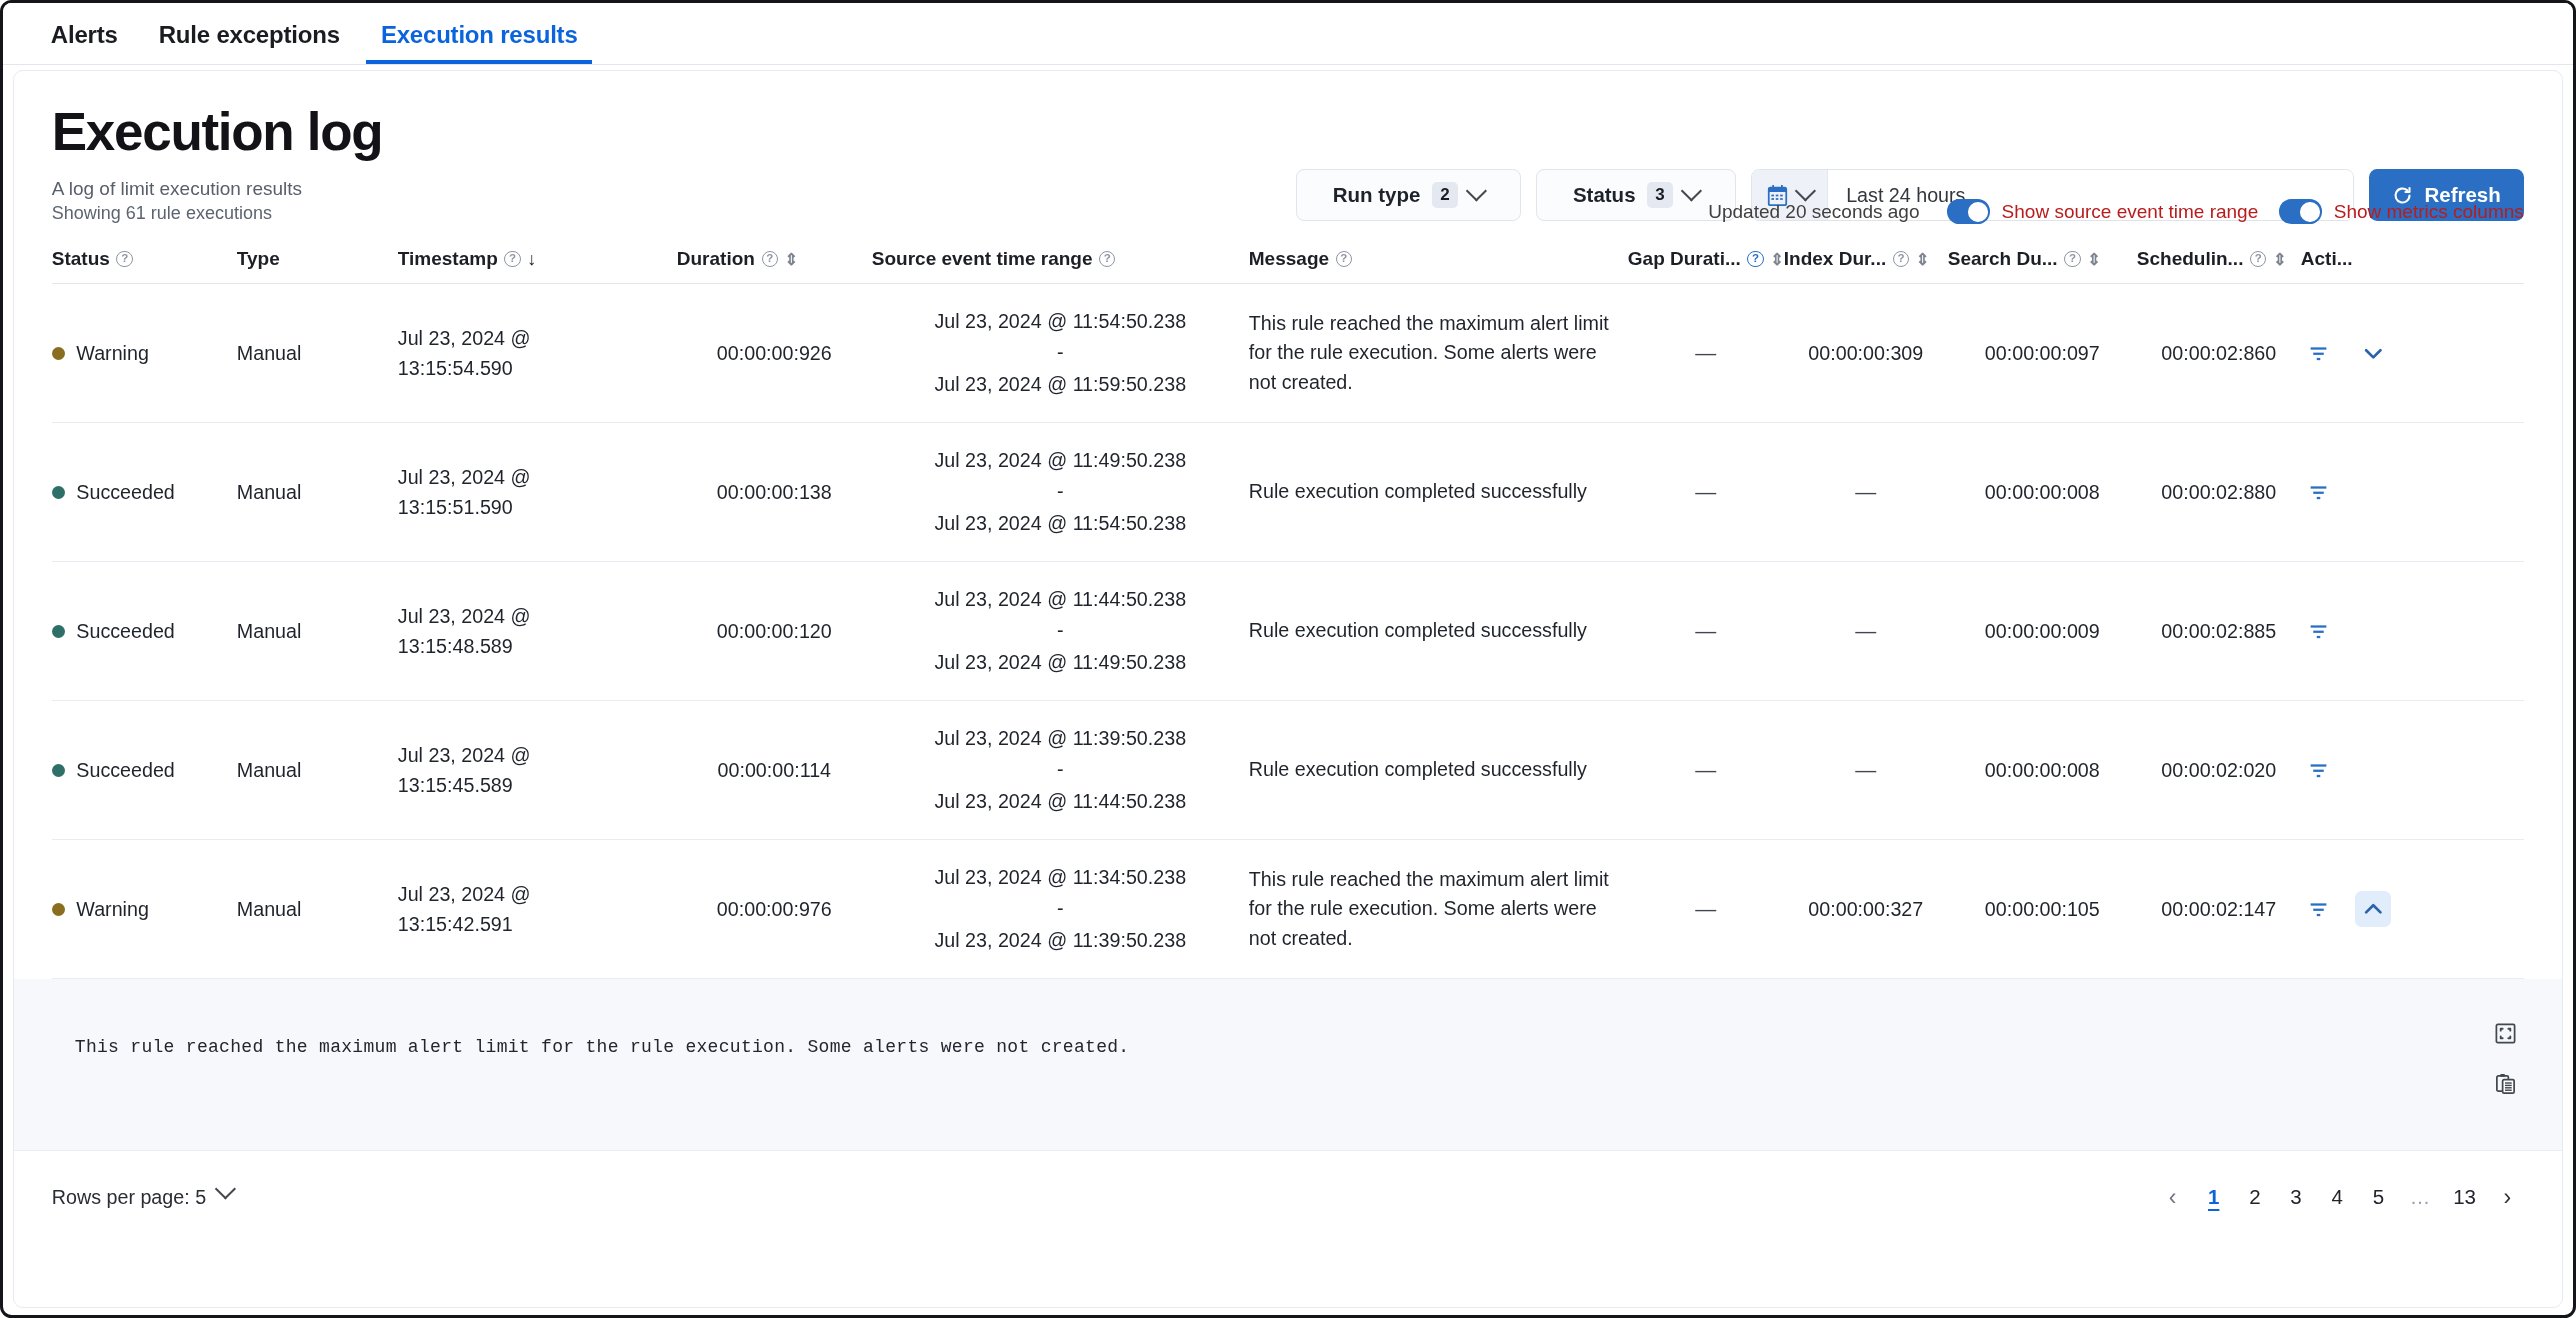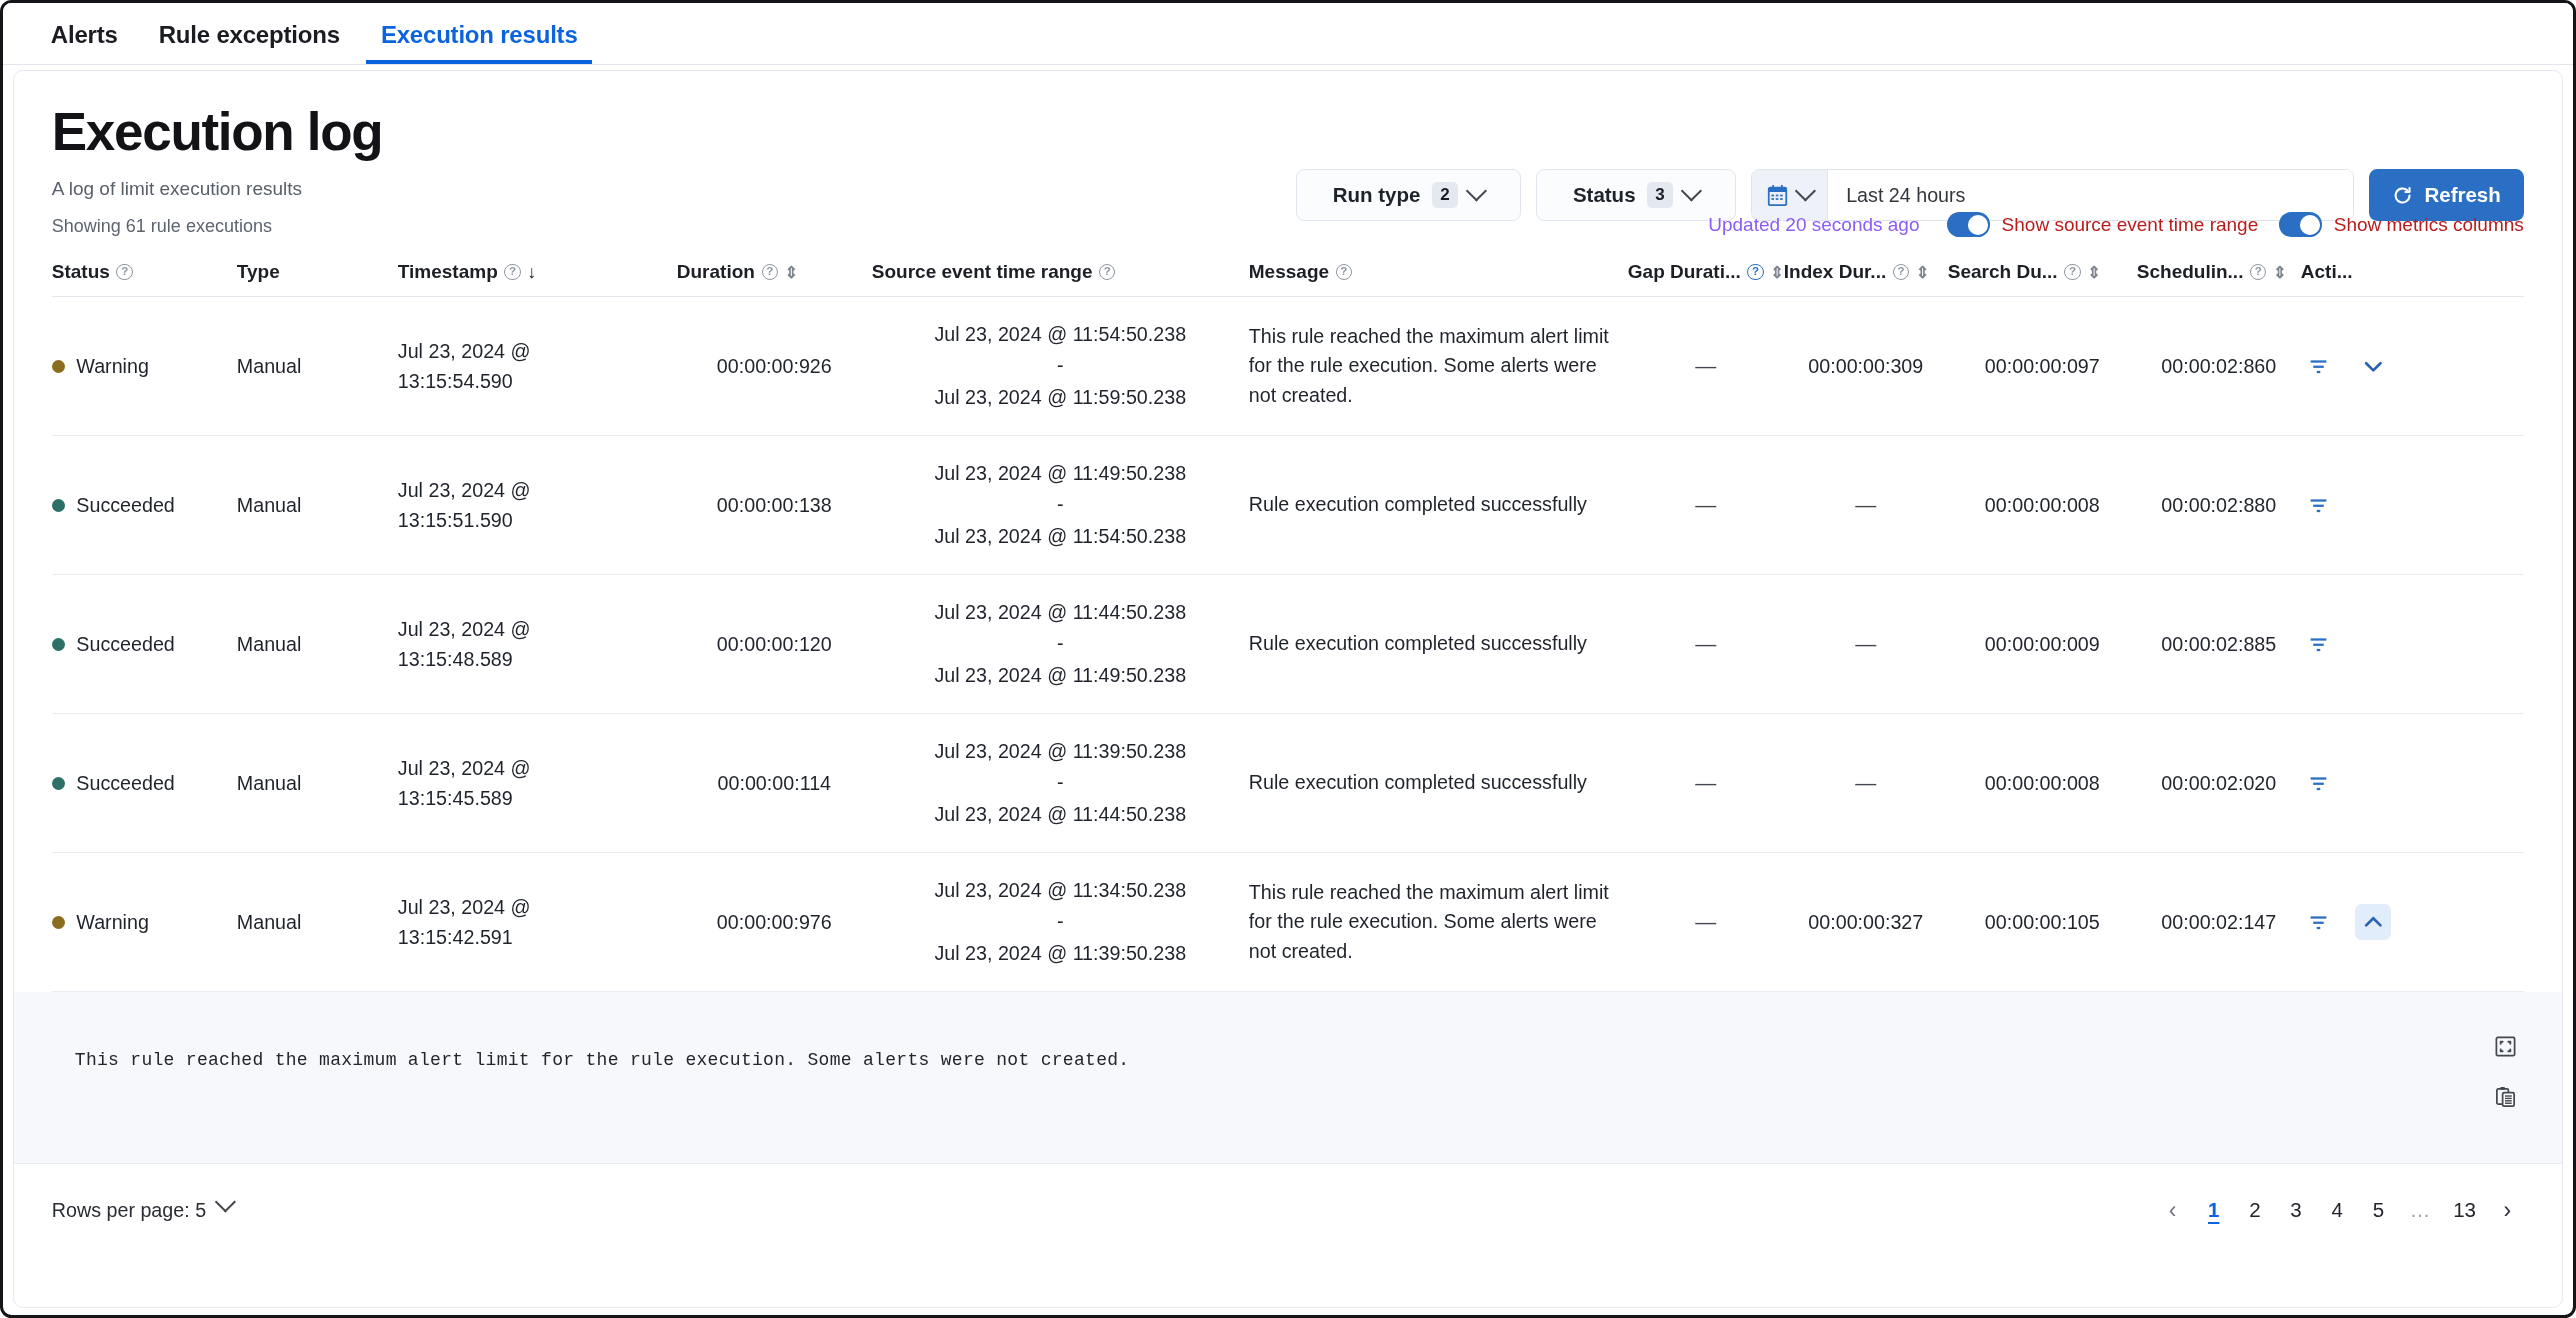--- a/index.html
+++ b/index.html
@@ -144,34 +144,34 @@
     color: #fff;
     font-size: 20.5px;
     font-weight: 700;
     cursor: pointer;
     border: none;
   }
 
   
   .meta-row {
     position: relative;
-    margin-top: 16px;
+    margin-top: 3px;
     padding: 0 38px;
     height: 34px;
   }
   .showing {
     font-size: 18px;
     color: #5d6470;
   }
   .meta-right {
     position: absolute;
     right: 38px; top: -3.3px;
     display: flex; align-items: center; gap: 21px;
   }
-  .updated { font-size: 19px; color: #8b5cf6; margin-right: 6.6px; }
+  .updated { font-size: 19px; color: #404040; margin-right: 6.6px; }
   .toggle-wrap { display: flex; align-items: center; gap: 11.5px; cursor: pointer; }
   .toggle {
     width: 43px; height: 24.6px;
     border-radius: 12.3px;
     background: #2a6fc4;
     position: relative;
     flex: none;
   }
   .toggle .knob {
     position: absolute;

